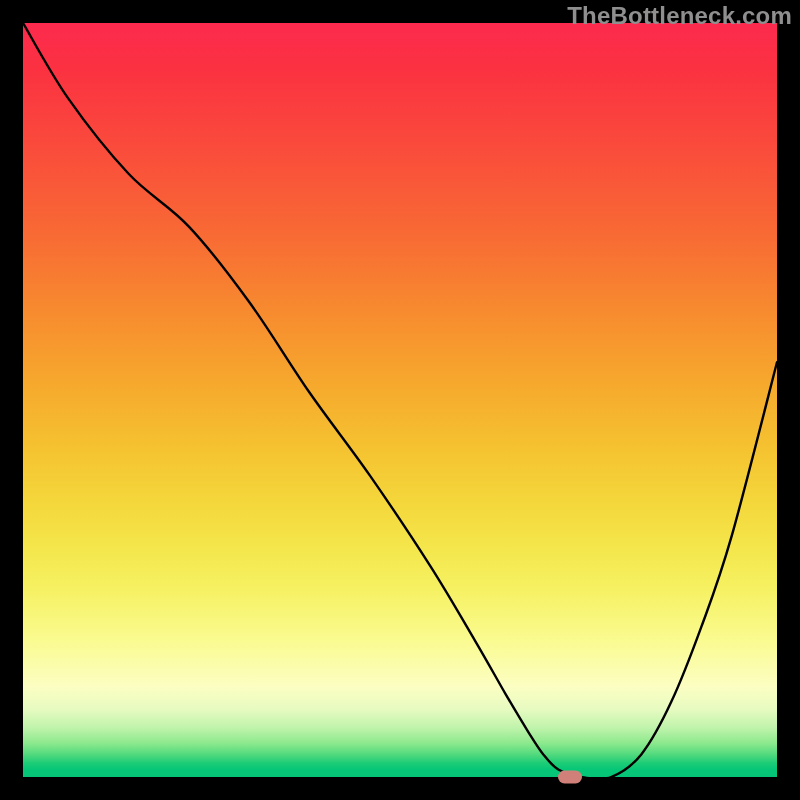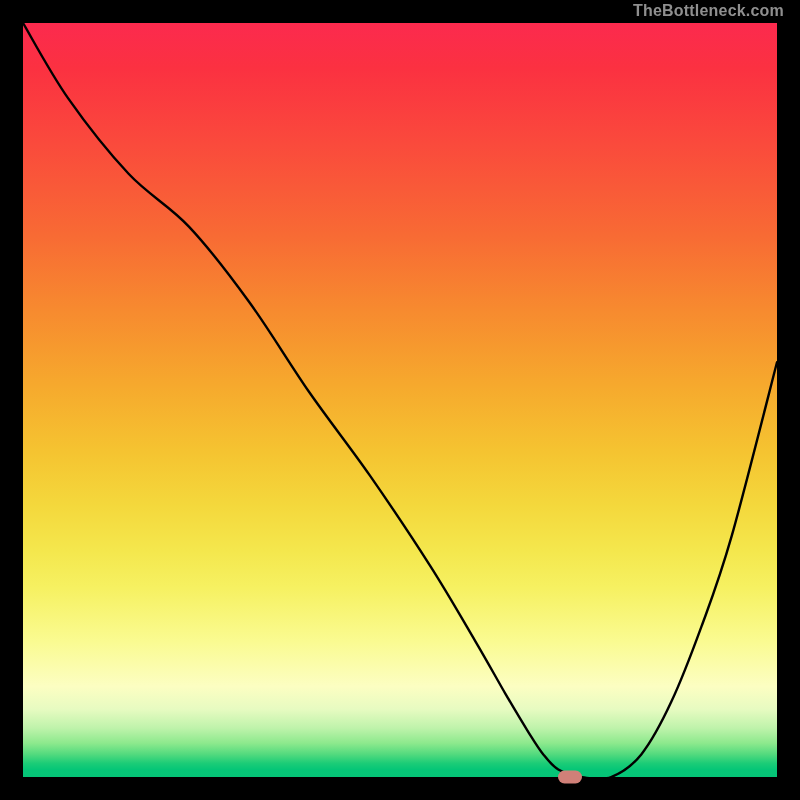--- a/index.html
+++ b/index.html
@@ -41,23 +41,23 @@
       #8de98d 95.5%,
       #52da7e 97%,
       #1bcc77 98.2%,
       #06c677 99%,
       #05c477 100%
     );
   }
   .watermark {
     position: absolute;
     top: 2px;
-    right: 16px;
+    right: 8px;
     font-family: Arial, Helvetica, sans-serif;
-    font-size: 16px;
+    font-size: 24px;
     font-weight: bold;
     color: #8f8f8f;
     letter-spacing: 0.2px;
     z-index: 5;
   }
   svg.curve {
     position: absolute;
     left: 0;
     top: 0;
     width: 754px;

